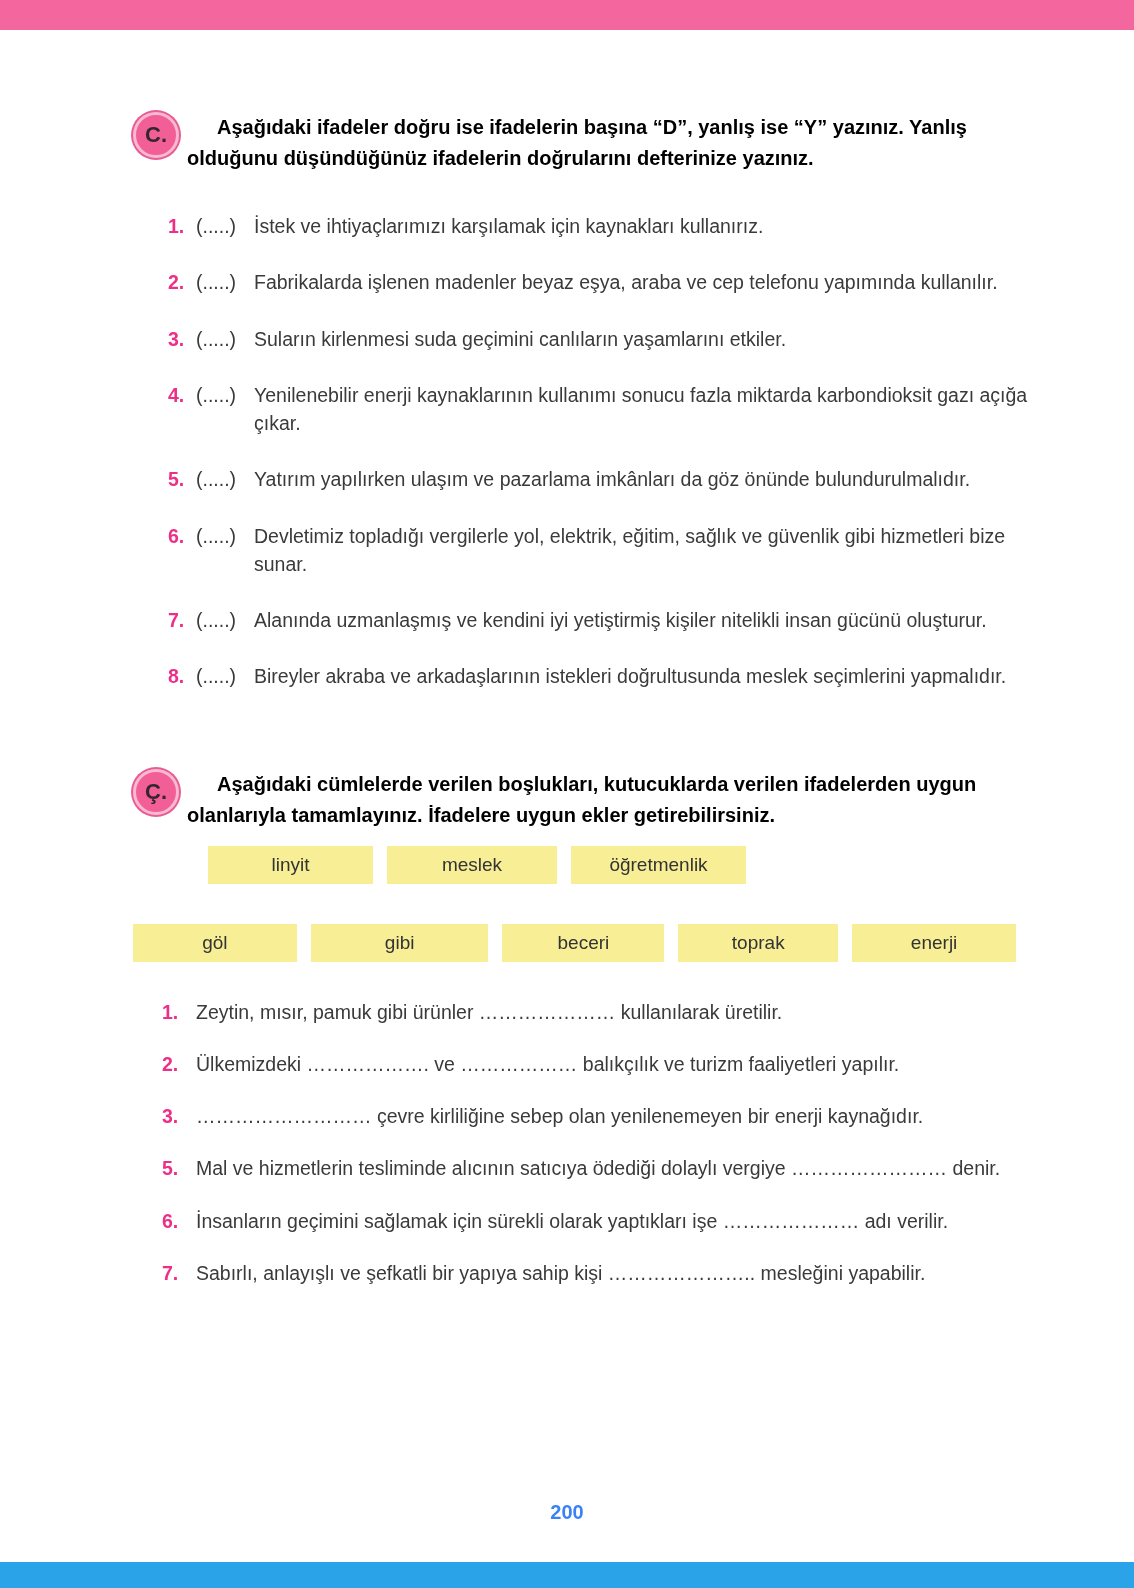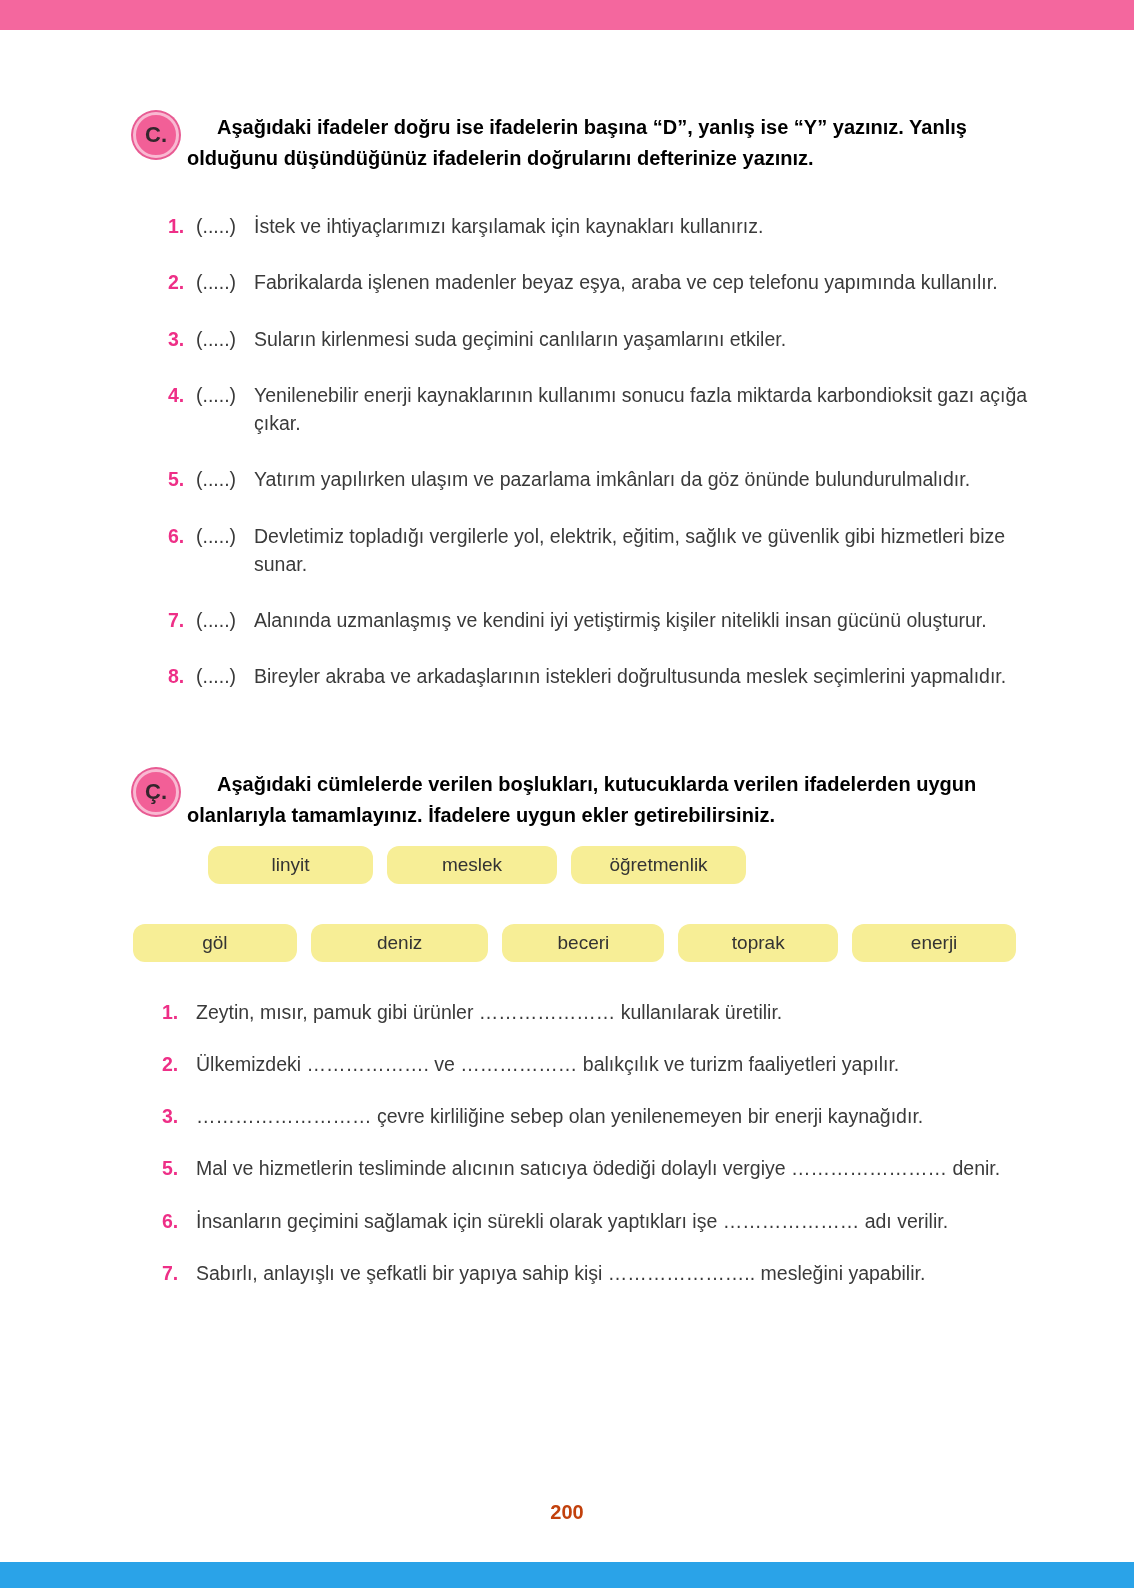--- a/index.html
+++ b/index.html
@@ -64,21 +64,21 @@
   .c-text { flex: 1; }
   
   .words { margin: 15px 118px 0 133px; }
   .word-row { display: flex; gap: 14px; }
   .word-row.row1 { padding-left: 75px; }
   .word-row.row2 { margin-top: 40px; }
   .word-box {
     height: 38px;
     background: #f7ee96;
     display: flex; align-items: center; justify-content: center;
-    font-size: 19px; color: #333333; border-radius: 12px;
+    font-size: 19px; color: #333333;
   }
   
   .cc-list { margin: 36px 100px 0 133px; }
   .cc-item {
     display: flex;
     padding-left: 29px;
     font-size: 19.5px;
     line-height: 1.45;
     margin-bottom: 24px;
   }
@@ -97,21 +97,21 @@
   .cc-para .cc-num-inline {
     color: #ee2f87; font-weight: bold;
     margin-right: 14px;
   }
   .page-number {
     position: absolute;
     bottom: 64px; left: 0; right: 0;
     text-align: center;
     font-weight: bold;
     font-size: 20px;
-    color: #c2410c;
+    color: #3b82f6;
   }
 </style>
 </head>
 <body>
 
 <div class="topbar"></div>
 
 <div class="section-header first">
   <div class="badge">C.</div>
   <div class="instruction">Aşağıdaki ifadeler doğru ise ifadelerin başına “D”, yanlış ise “Y” yazınız. Yanlış olduğunu düşündüğünüz ifadelerin doğrularını defterinize yazınız.</div>
@@ -166,21 +166,21 @@
 </div>
 
 <div class="words">
   <div class="word-row row1">
     <div class="word-box" style="width:165px">linyit</div>
     <div class="word-box" style="width:170px">meslek</div>
     <div class="word-box" style="width:175px">öğretmenlik</div>
   </div>
   <div class="word-row row2">
     <div class="word-box" style="width:166px">göl</div>
-    <div class="word-box" style="width:180px">deniz</div>
+    <div class="word-box" style="width:180px">gibi</div>
     <div class="word-box" style="width:164px">beceri</div>
     <div class="word-box" style="width:162px">toprak</div>
     <div class="word-box" style="width:166px">enerji</div>
   </div>
 </div>
 
 <div class="cc-list">
   <div class="cc-item">
     <span class="cc-num">1.</span>
     <span class="cc-text">Zeytin, mısır, pamuk gibi ürünler ………………… kullanılarak üretilir.</span>

